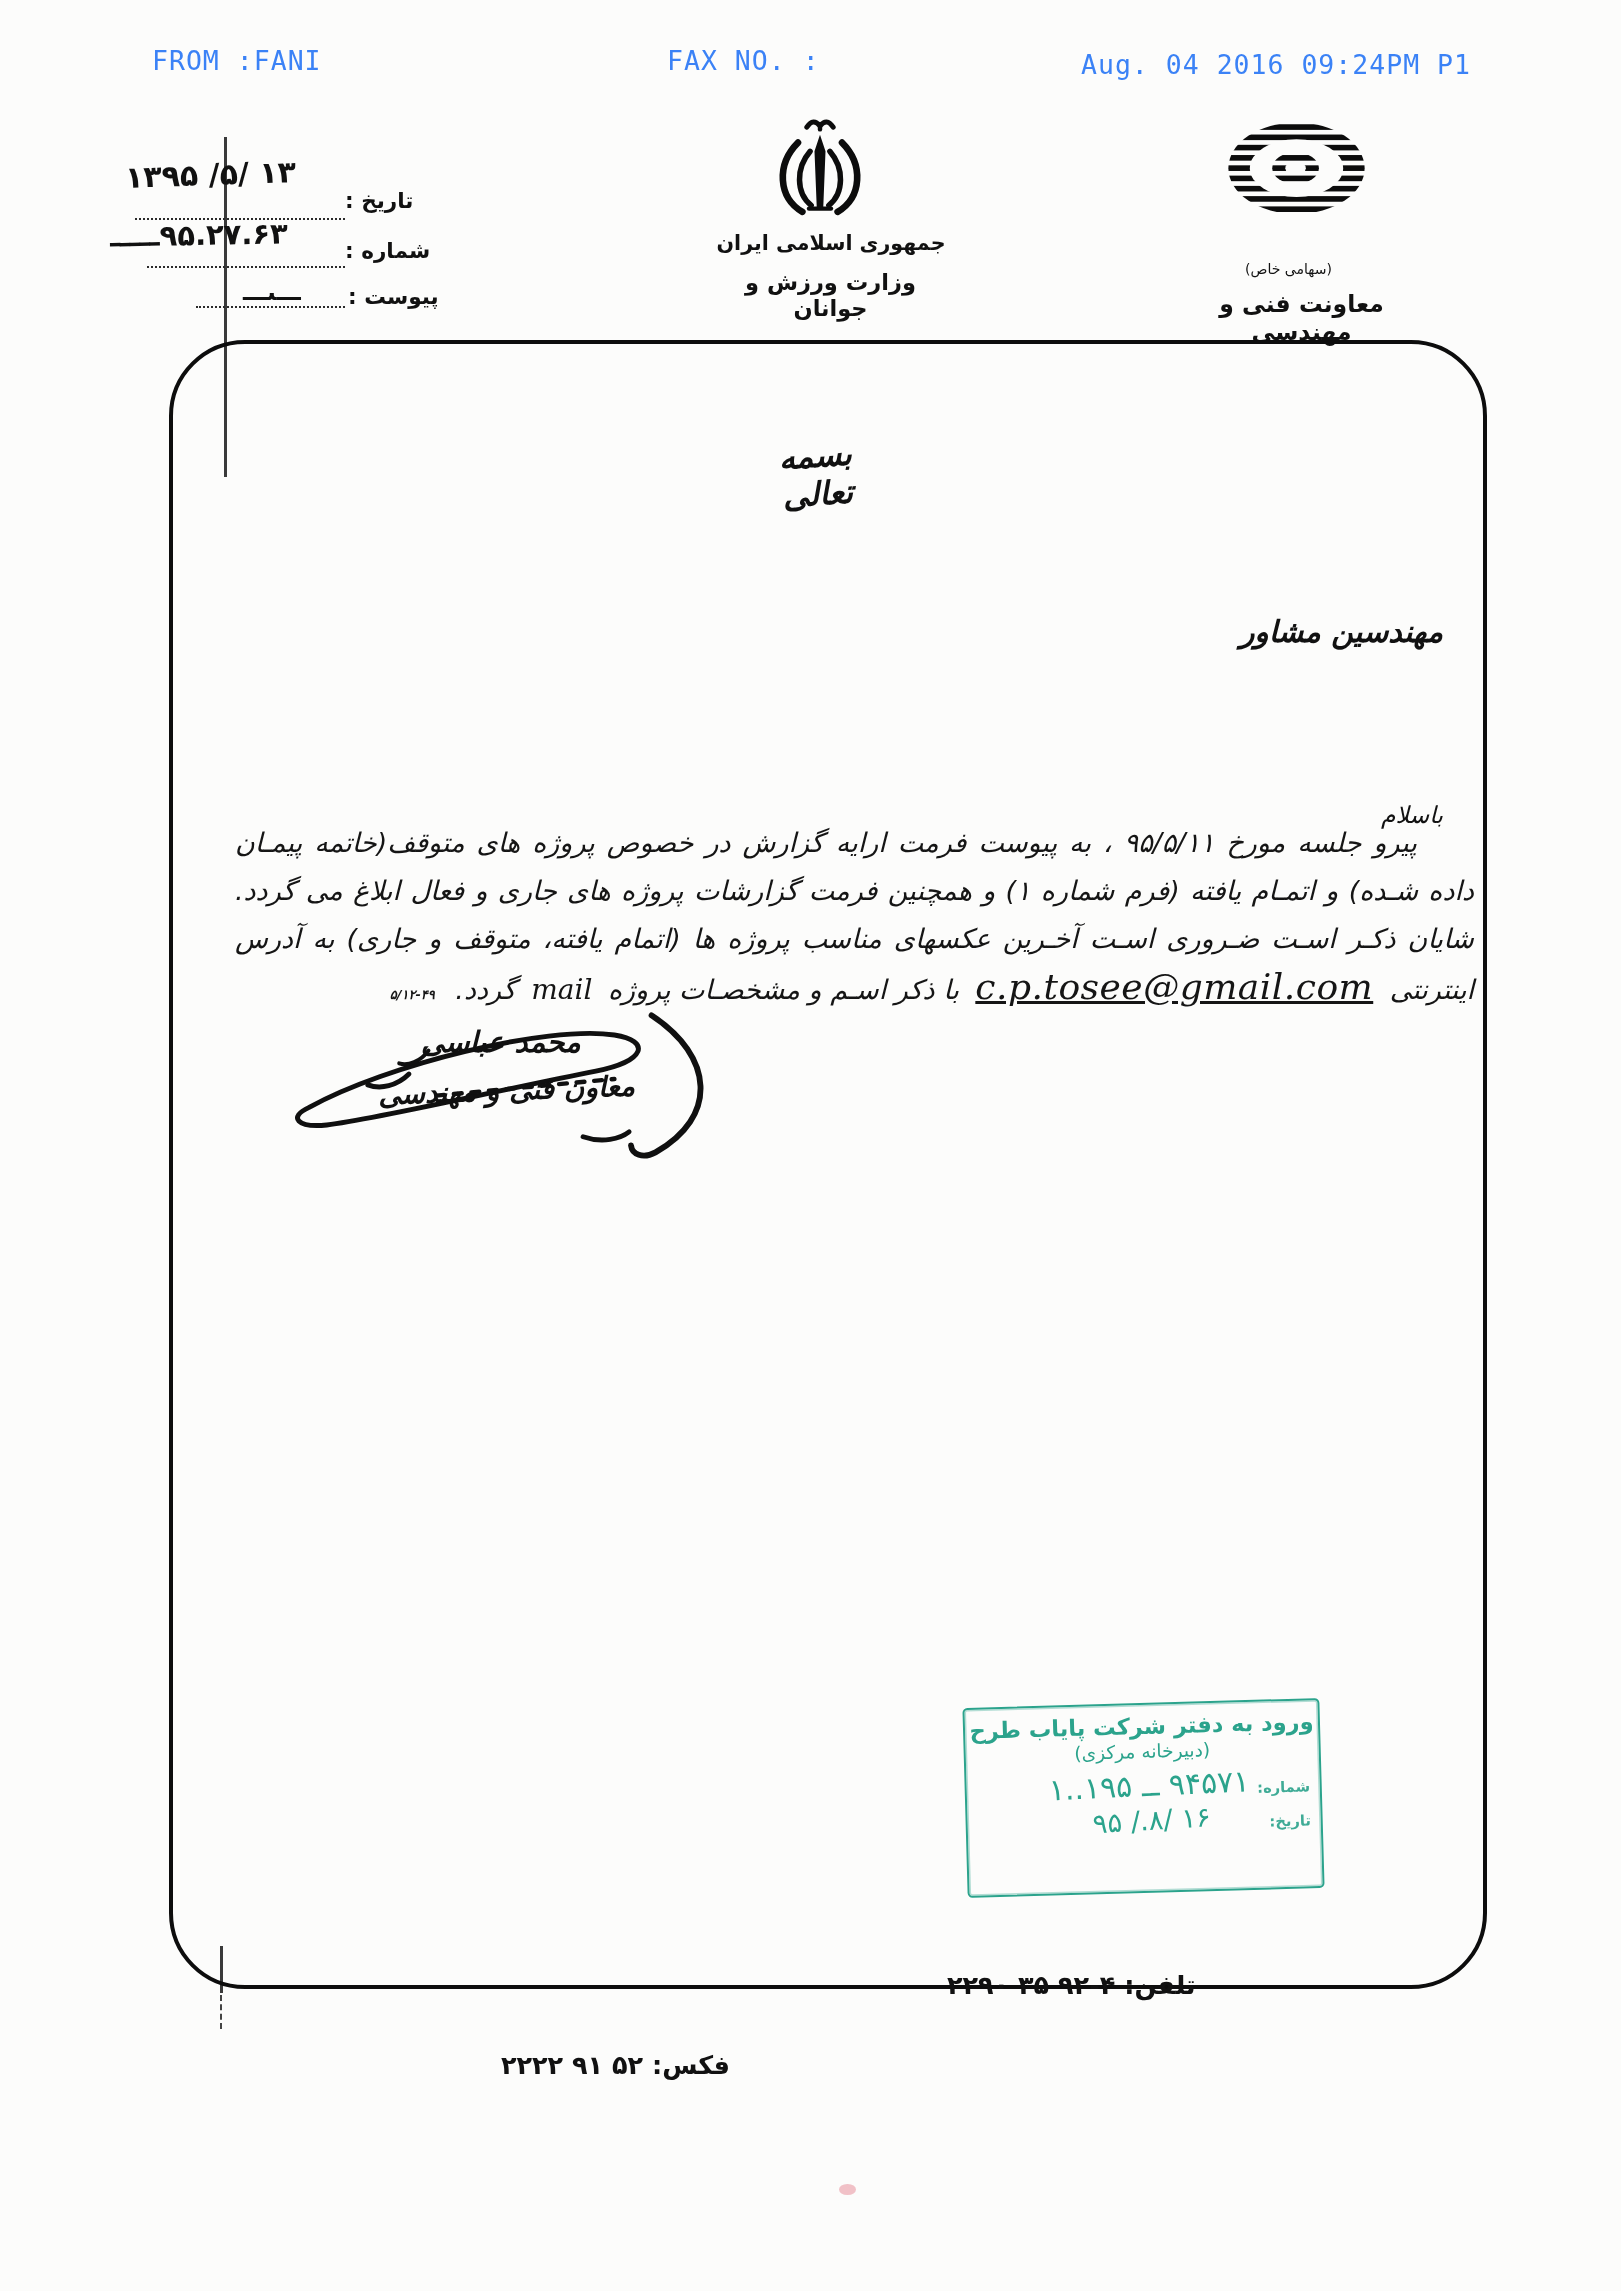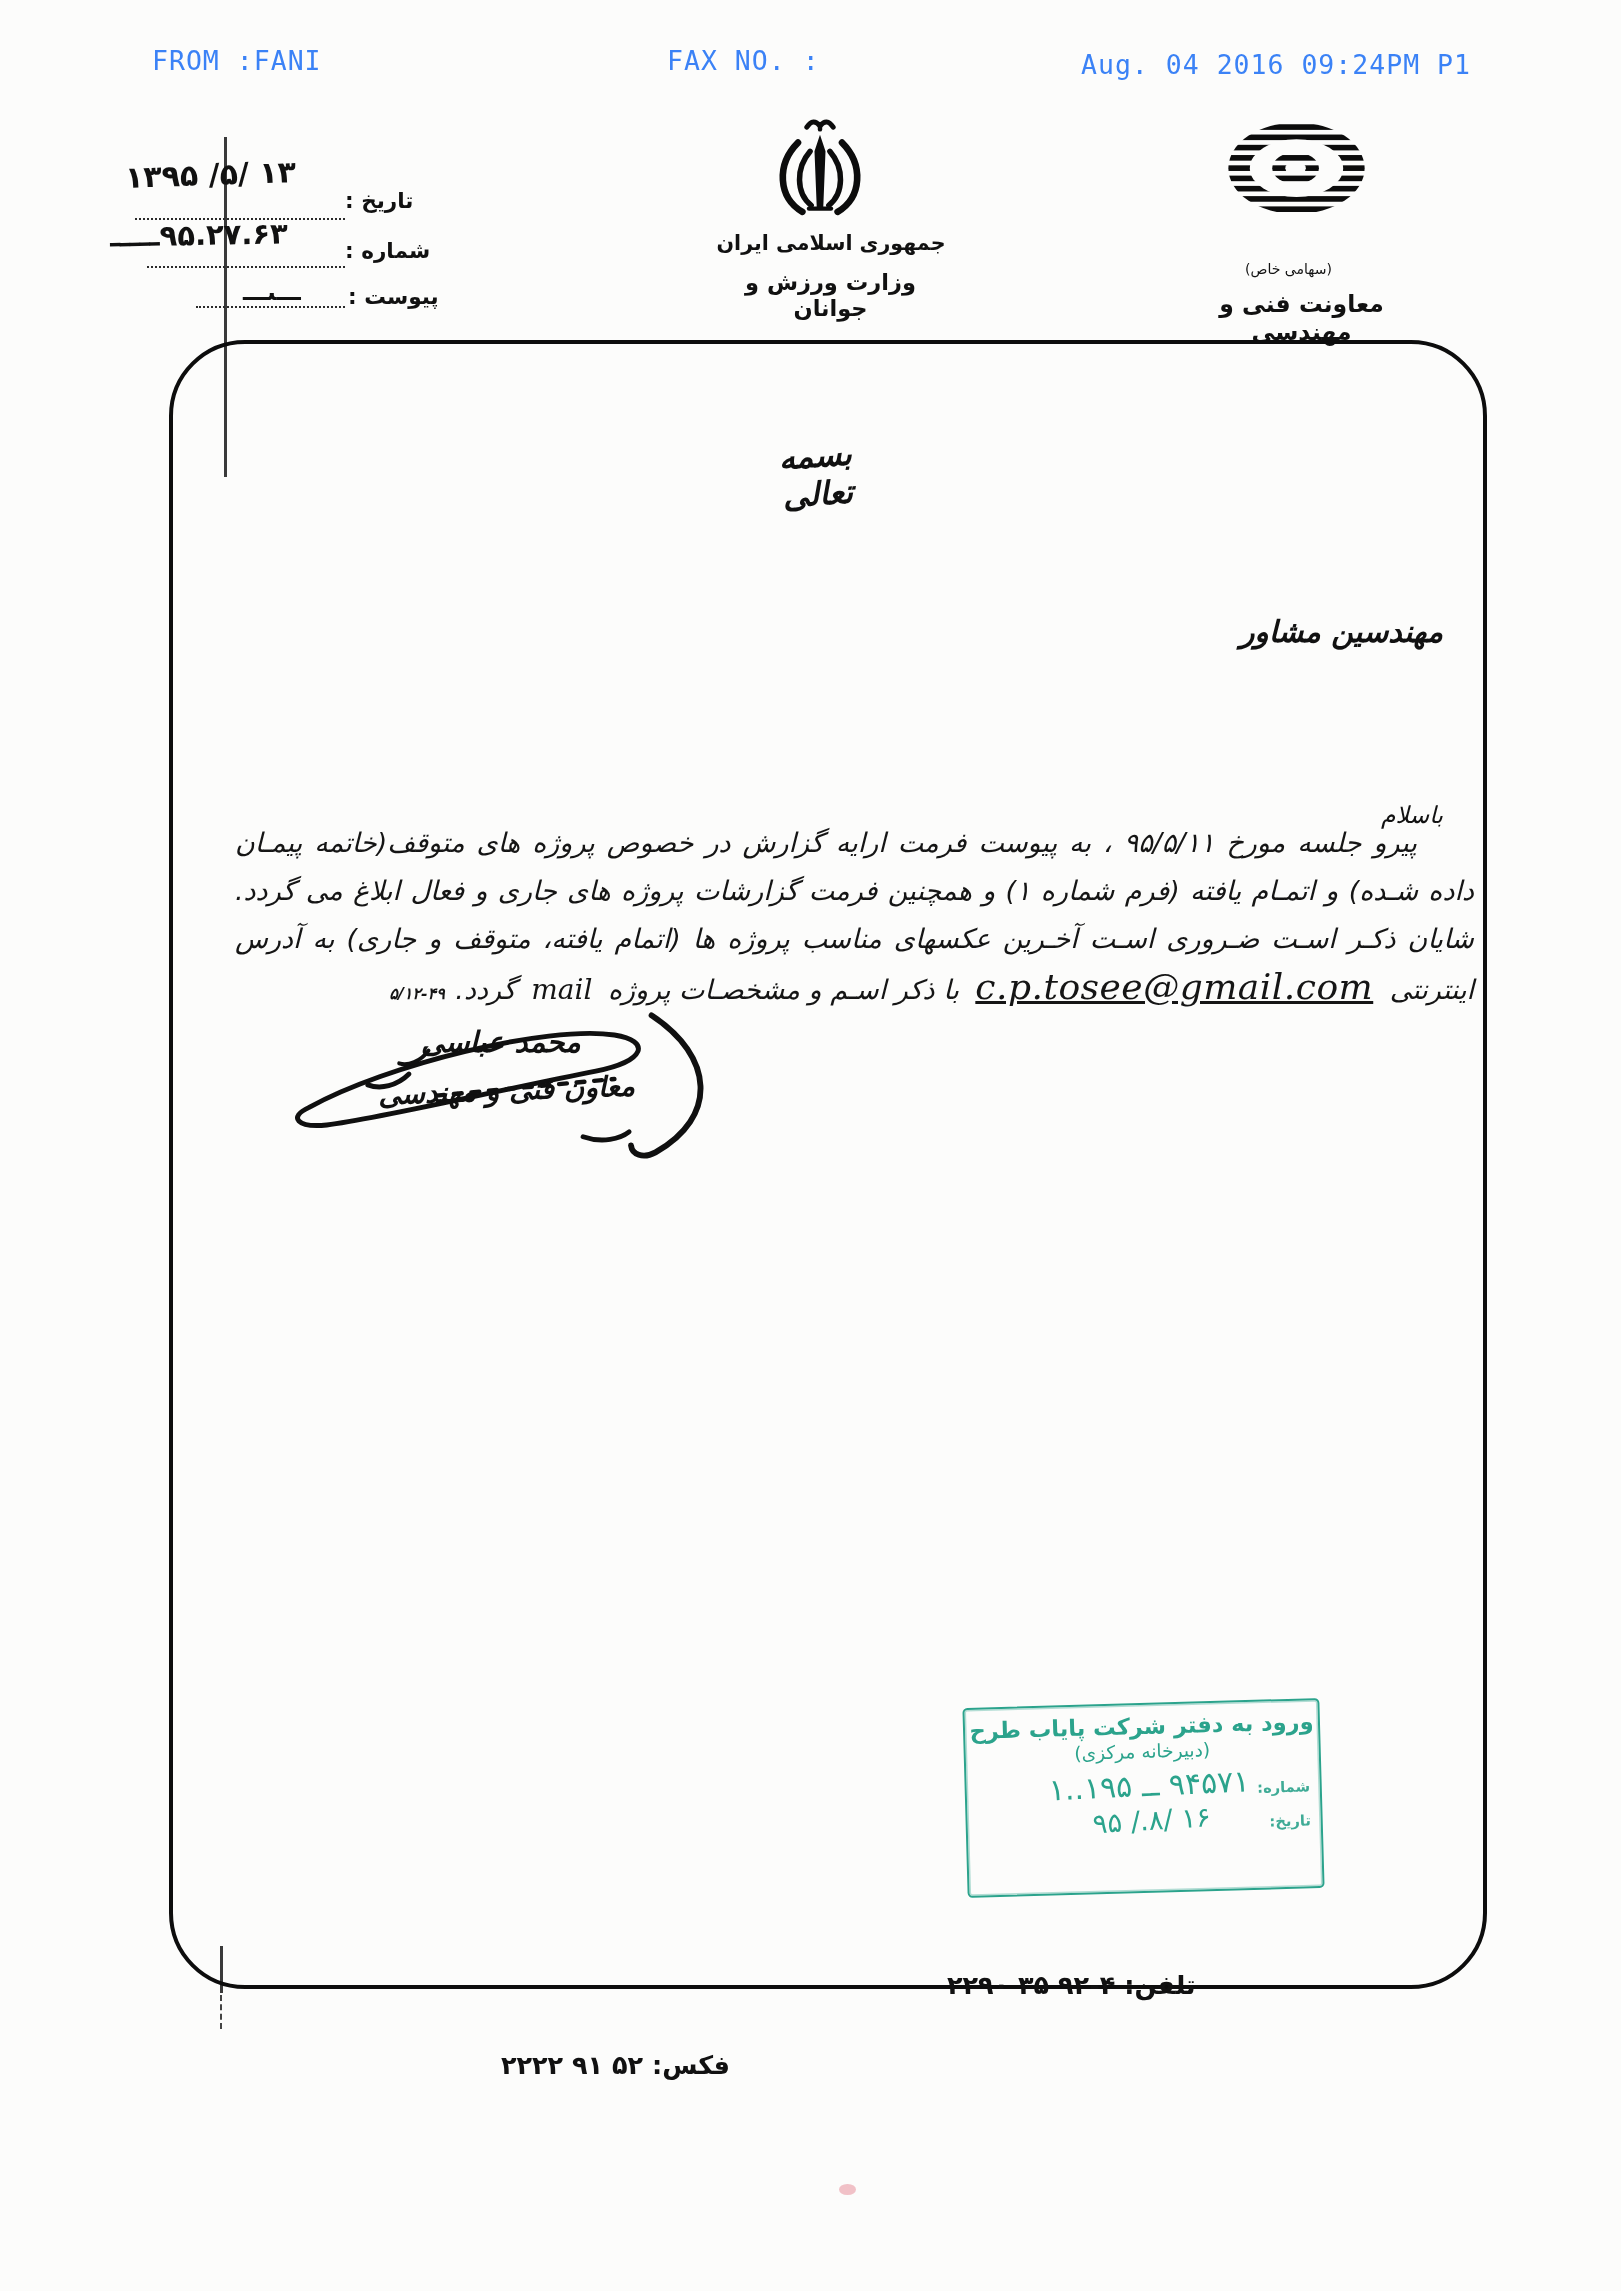--- a/index.html
+++ b/index.html
@@ -41,21 +41,21 @@
     font-size:27px;line-height:48px;
     direction:rtl;text-align:justify;text-indent:57px;
     font-style:italic;color:#151515;
   }
   .email{
     font-family:"DejaVu Serif",serif;font-style:italic;font-weight:normal;
     text-decoration:underline;direction:ltr;unicode-bidi:bidi-override;
     margin:0 7.8px;font-size:36px;letter-spacing:0.5px;
   }
   .latin-word{font-family:"DejaVu Serif",serif;font-style:italic;margin:0 6.9px;font-size:28px;}
-  .note{font-size:16px;margin:0 2px;}
+  .note{font-size:13px;margin:0 12px;}
 
   
   #stamp{
     left:965px;top:1703px;width:353px;height:186px;
     border:2.9px solid #2ba38c;border-radius:4.9px;
     color:#2ba38c;transform:rotate(-1.6deg);
     box-shadow:inset 0 0 0 1.5px rgba(43,163,140,.35);
     direction:rtl;
   }
   .stamp-row{display:flex;align-items:baseline;justify-content:flex-start;direction:rtl;padding:0 9.8px;}

